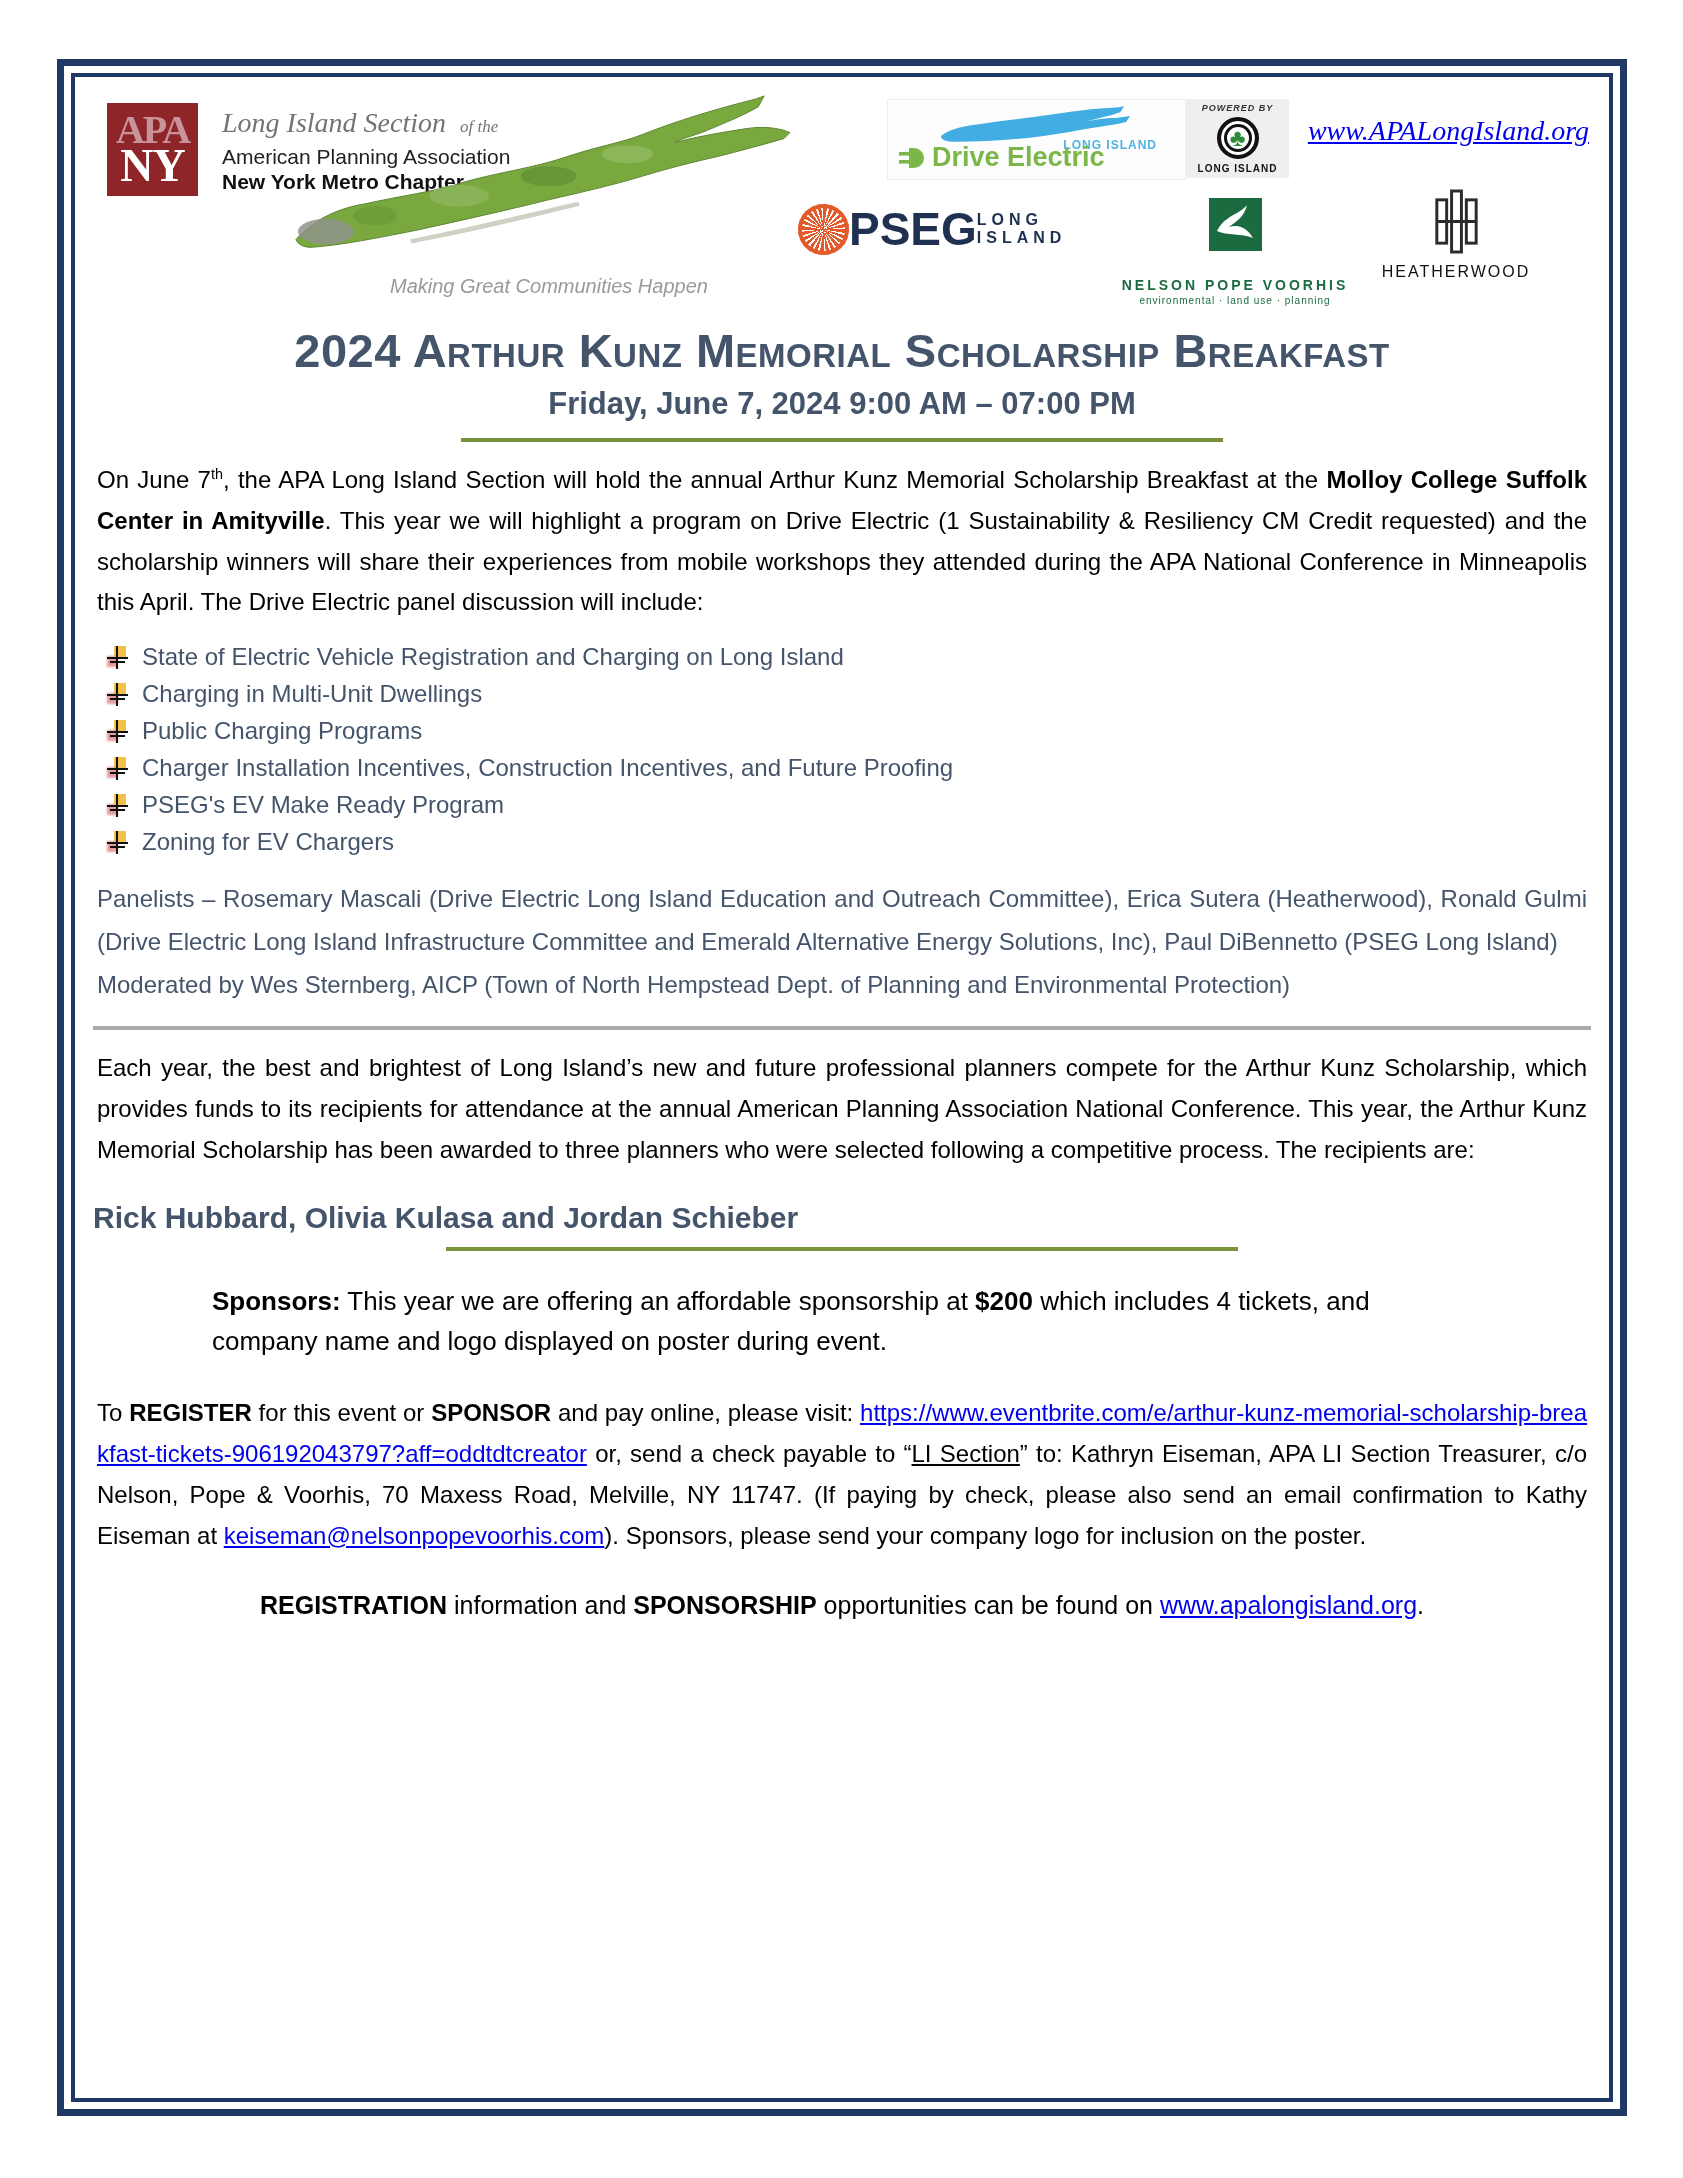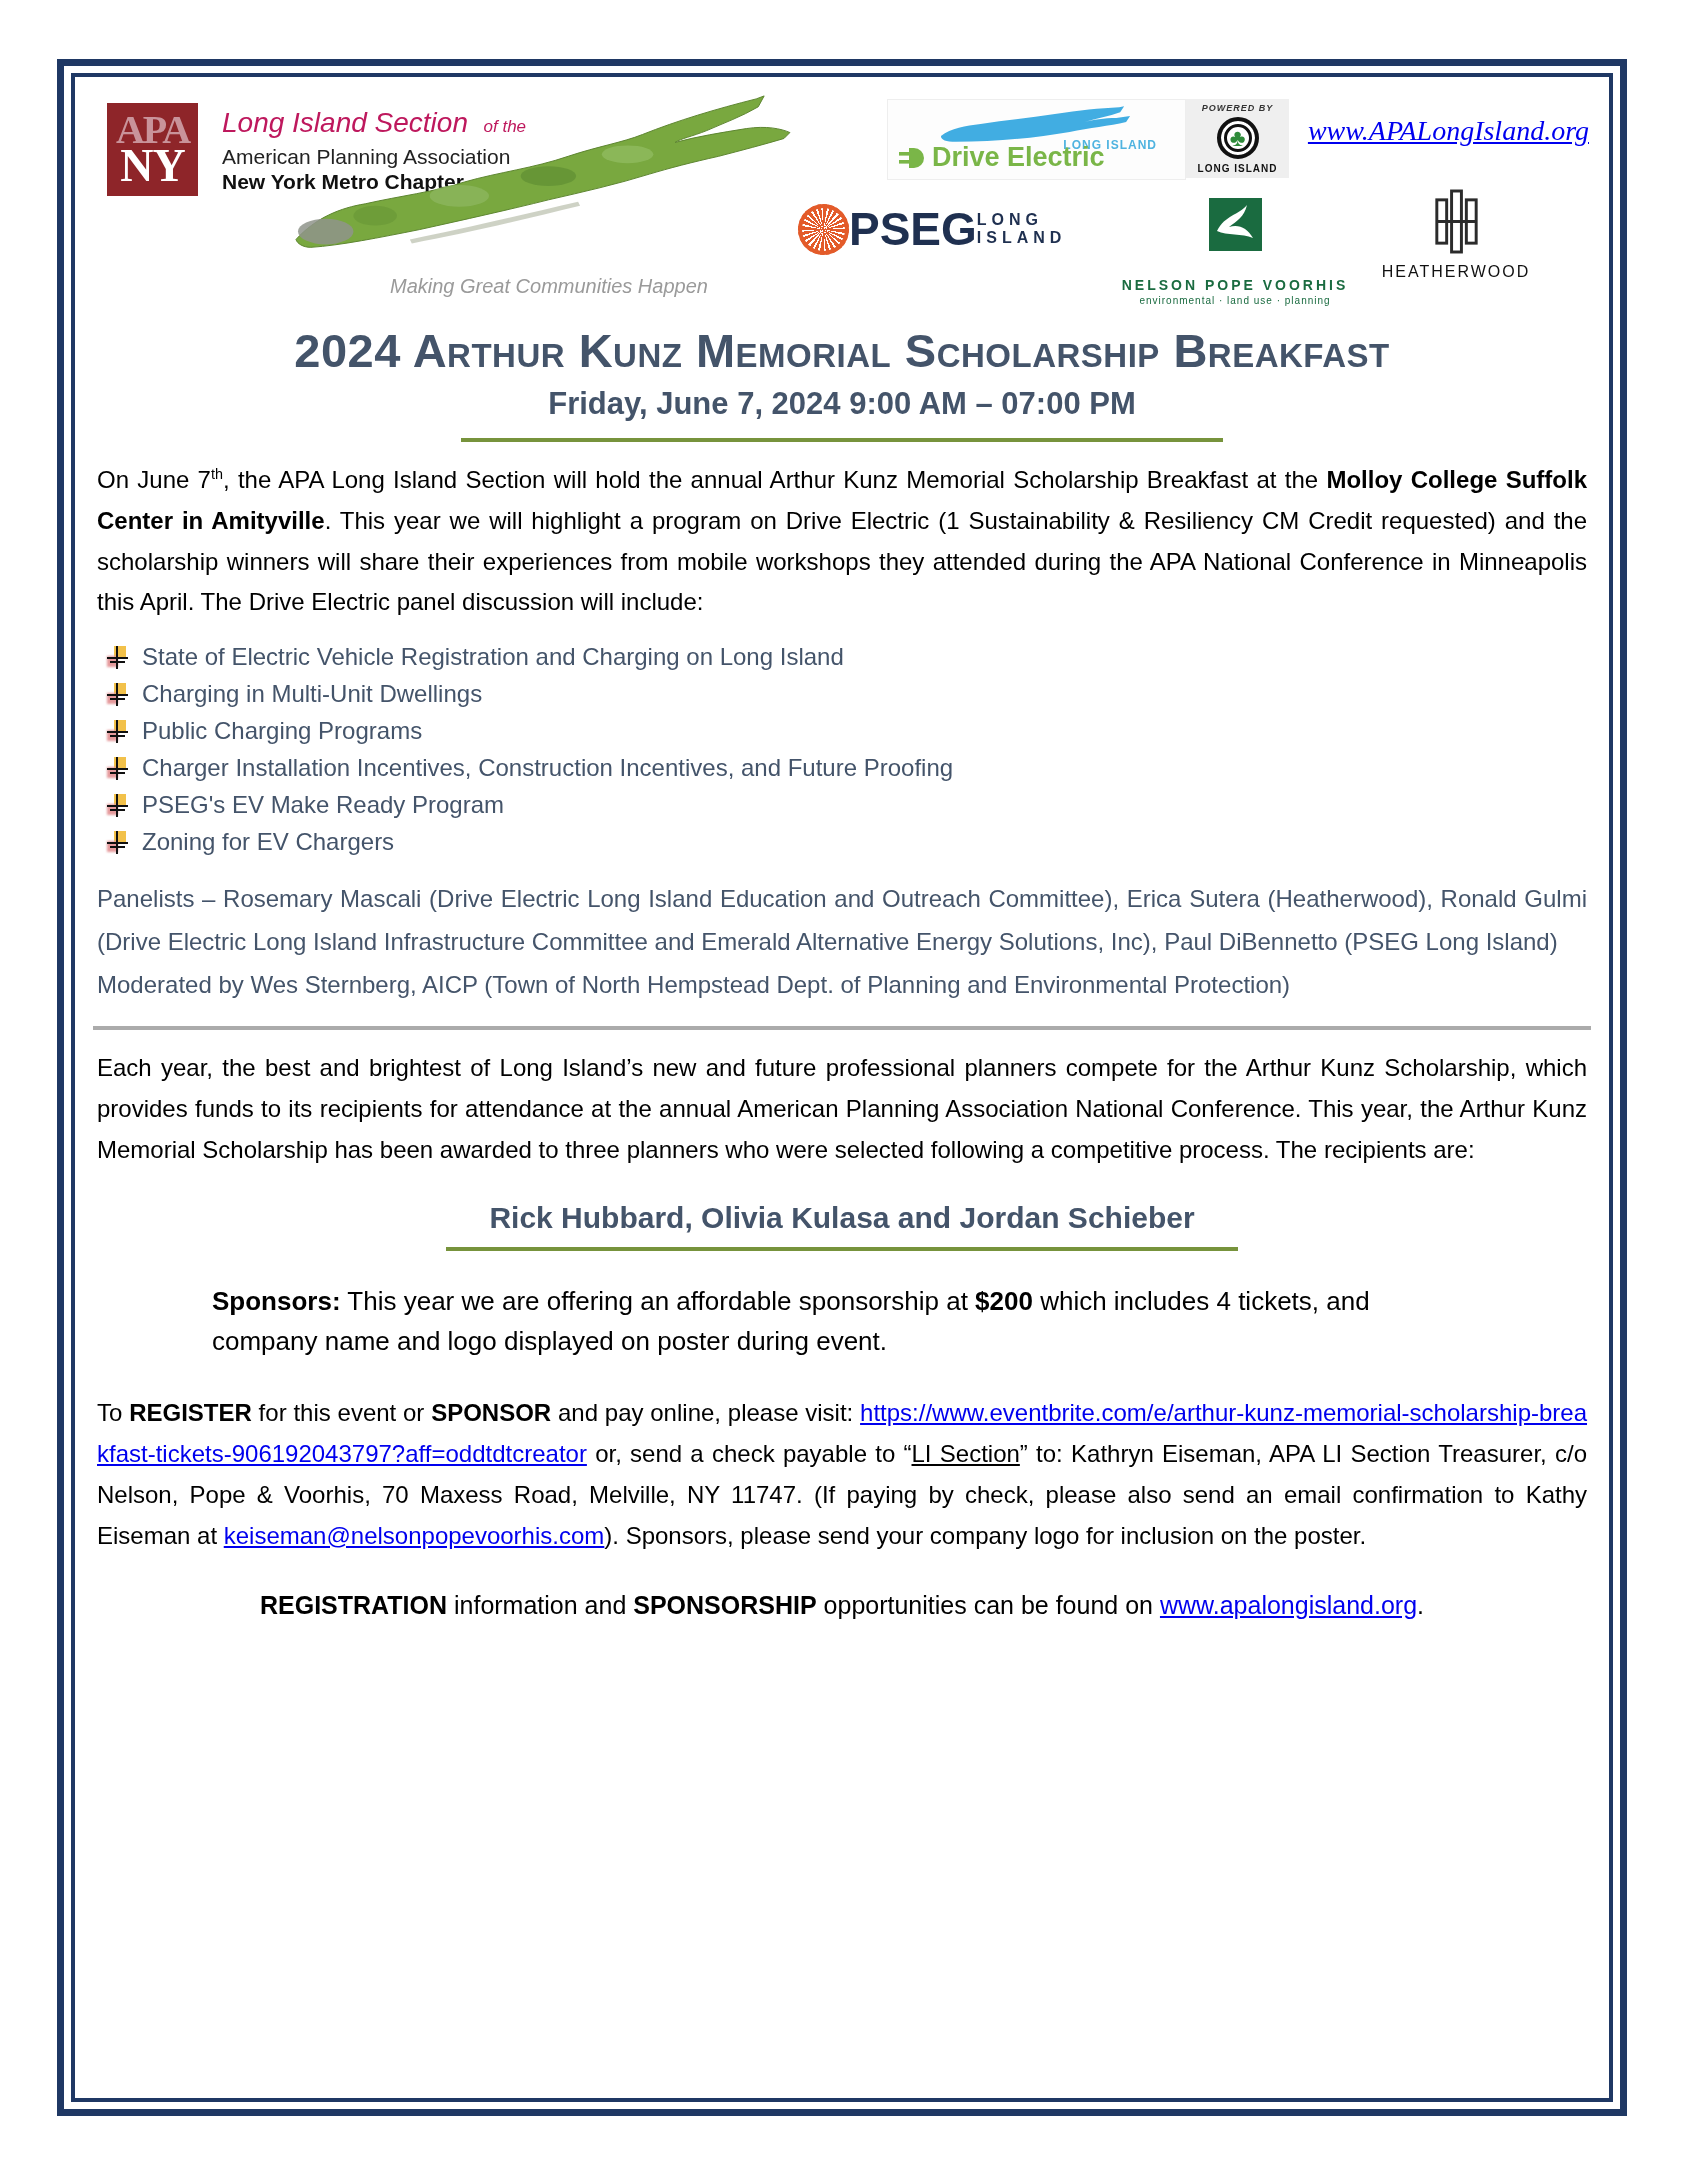--- a/index.html
+++ b/index.html
@@ -9,21 +9,21 @@
   .inner-frame{width:100%;height:100%;box-sizing:border-box;border:4px solid #1F3864;
     padding:14px 18px 0 18px;overflow:hidden;}
 
   
   .hdr{position:relative;height:216px;}
   .apa-block{position:absolute;left:14px;top:12px;display:flex;gap:24px;align-items:flex-start;}
   .apa-square{width:91px;height:93px;background:#8E2529;display:flex;flex-direction:column;align-items:center;justify-content:center;font-family:"Liberation Serif",serif;font-weight:bold;line-height:0.82;}
   .apa-square .apa{color:#C9939A;font-size:40px;letter-spacing:-2px;}
   .apa-square .ny{color:#fff;font-size:46px;letter-spacing:-1px;}
   .apa-text{padding-top:4px;}
-  .apa-text .lis{font-family:Liberation Sans, sans-serif;font-style:italic;font-size:28px;color:#be185d;}
+  .apa-text .lis{font-family:Liberation Serif, serif;font-style:italic;font-size:28px;color:#737373;}
   .apa-text .ofthe{font-size:17px;}
   .apa-text .assoc{font-size:21px;color:#222;margin-top:6px;}
   .apa-text .chapter{font-size:21px;font-weight:bold;color:#111;margin-top:1px;}
 
   .li-map{position:absolute;left:188px;top:-2px;}
   .map-caption{position:absolute;left:297px;top:184px;color:#9a9a9a;font-style:italic;font-size:20px;}
 
   .de-strip{position:absolute;left:794px;top:8px;display:flex;}
   .de-box{width:297px;height:79px;background:#fdfdfd;border:1px solid #eee;position:relative;}
   .de-island{position:absolute;left:48px;top:6px;}
@@ -70,21 +70,21 @@
   .bullet-icon .sq-r{left:0;top:10px;width:11px;height:11px;background:#E59A9C;filter:blur(1px);}
   .bullet-icon .v{left:9px;top:0;width:2px;height:23px;background:#101010;}
   .bullet-icon .h1{left:0;top:11px;width:21px;height:2px;background:#101010;}
   .bullet-icon .h2{left:3px;top:15px;width:15px;height:2px;background:#101010;}
 
   .panelists{color:#44546A;font-size:24px;line-height:1.78;text-align:justify;margin:22px 4px 0 4px;}
   .panelists.second{margin-top:0;}
 
   .gray-divider{height:4px;background:#ABABAB;border:none;margin:20px 0 0 0;}
 
-  .recipients{color:#44546A;font-size:30px;font-weight:bold;text-align:center;margin-top:30px;}
+  .recipients{color:#44546A;font-size:30px;font-weight:bold;text-align:left;margin-top:30px;}
   .program-cost{font-size:30px;font-weight:bold;text-align:center;margin-top:32px;color:#000;}
 
   .sponsors{font-size:26px;line-height:1.55;margin:30px 119px 0 119px;text-align:left;}
   .registration{margin-top:32px;}
   .footer-line{font-size:25px;text-align:center;margin-top:34px;}
 </style>
 </head>
 <body>
 
 <div class="outer-frame">

